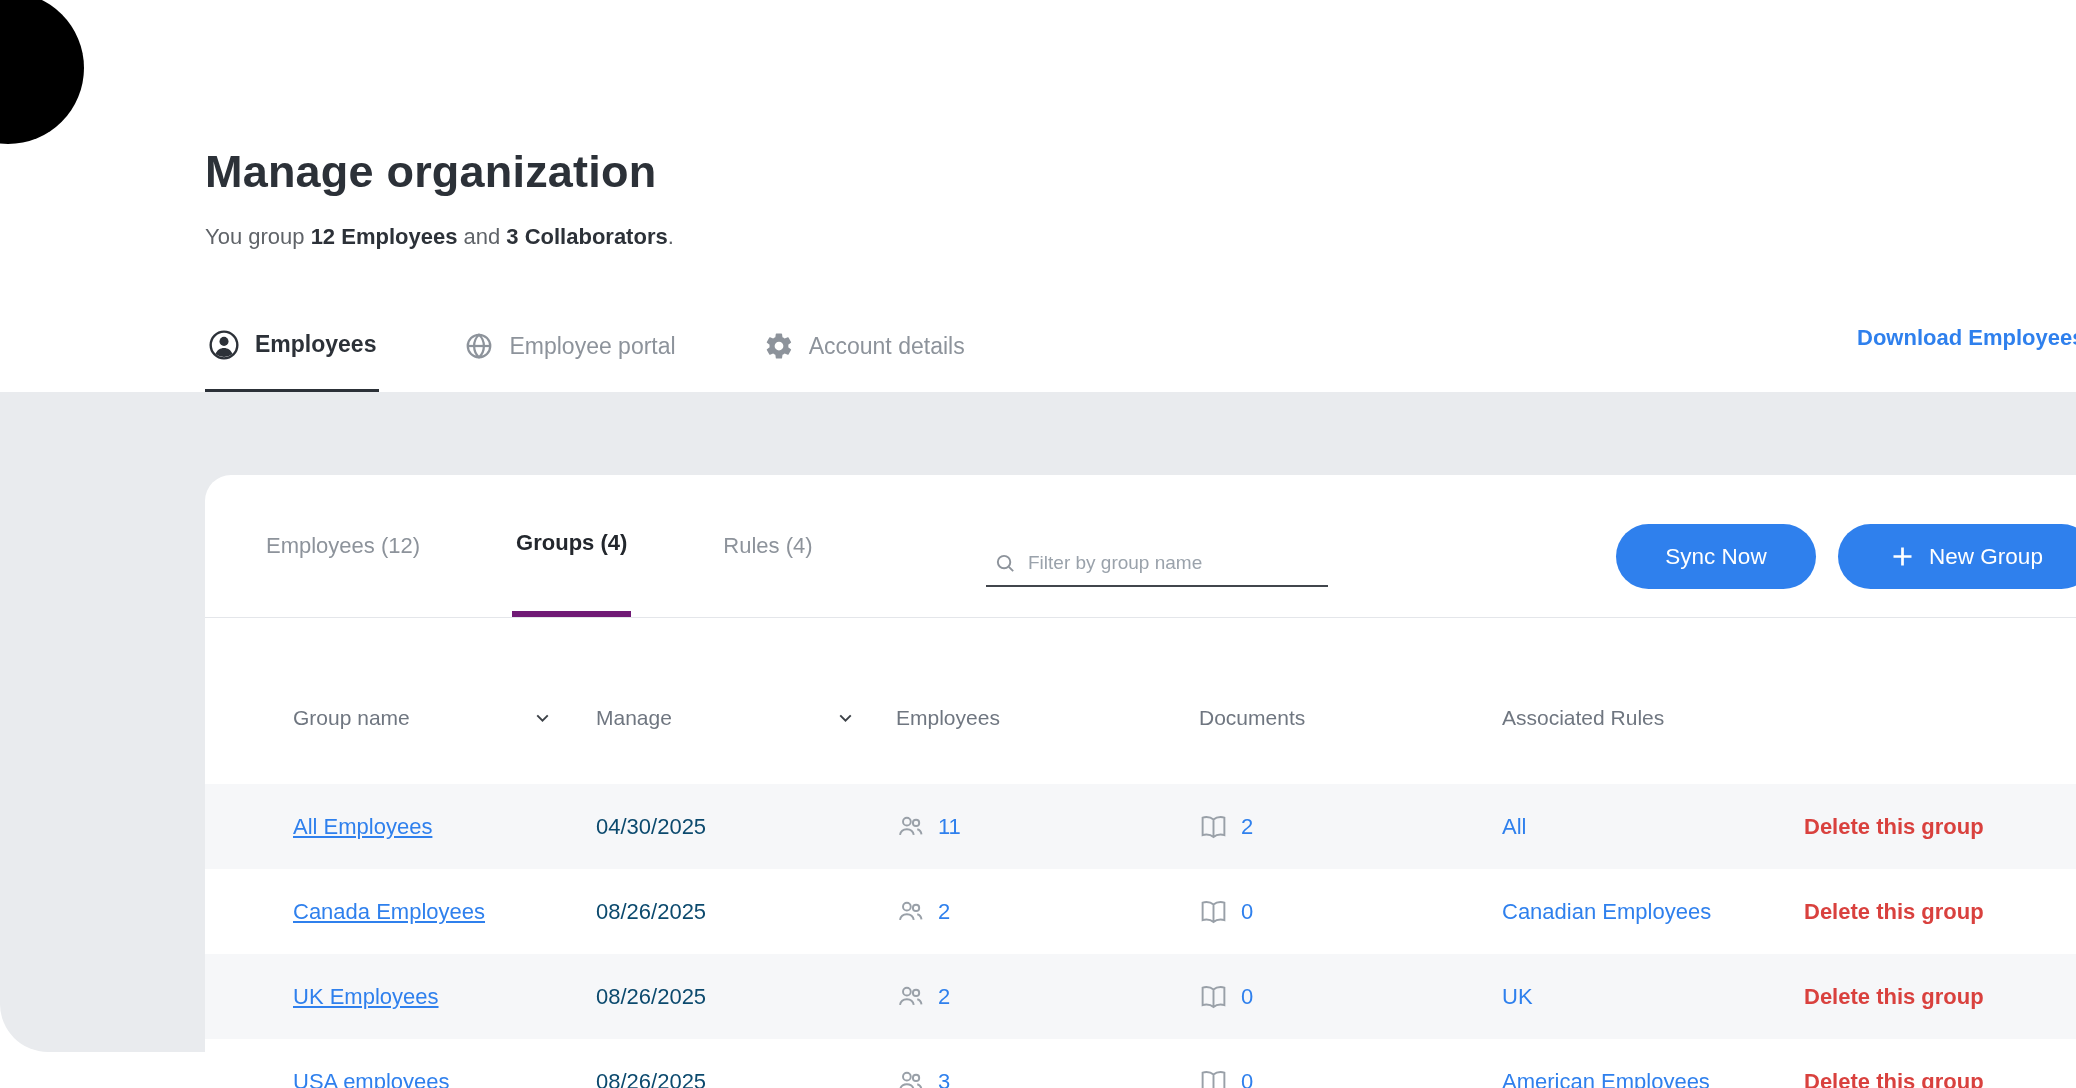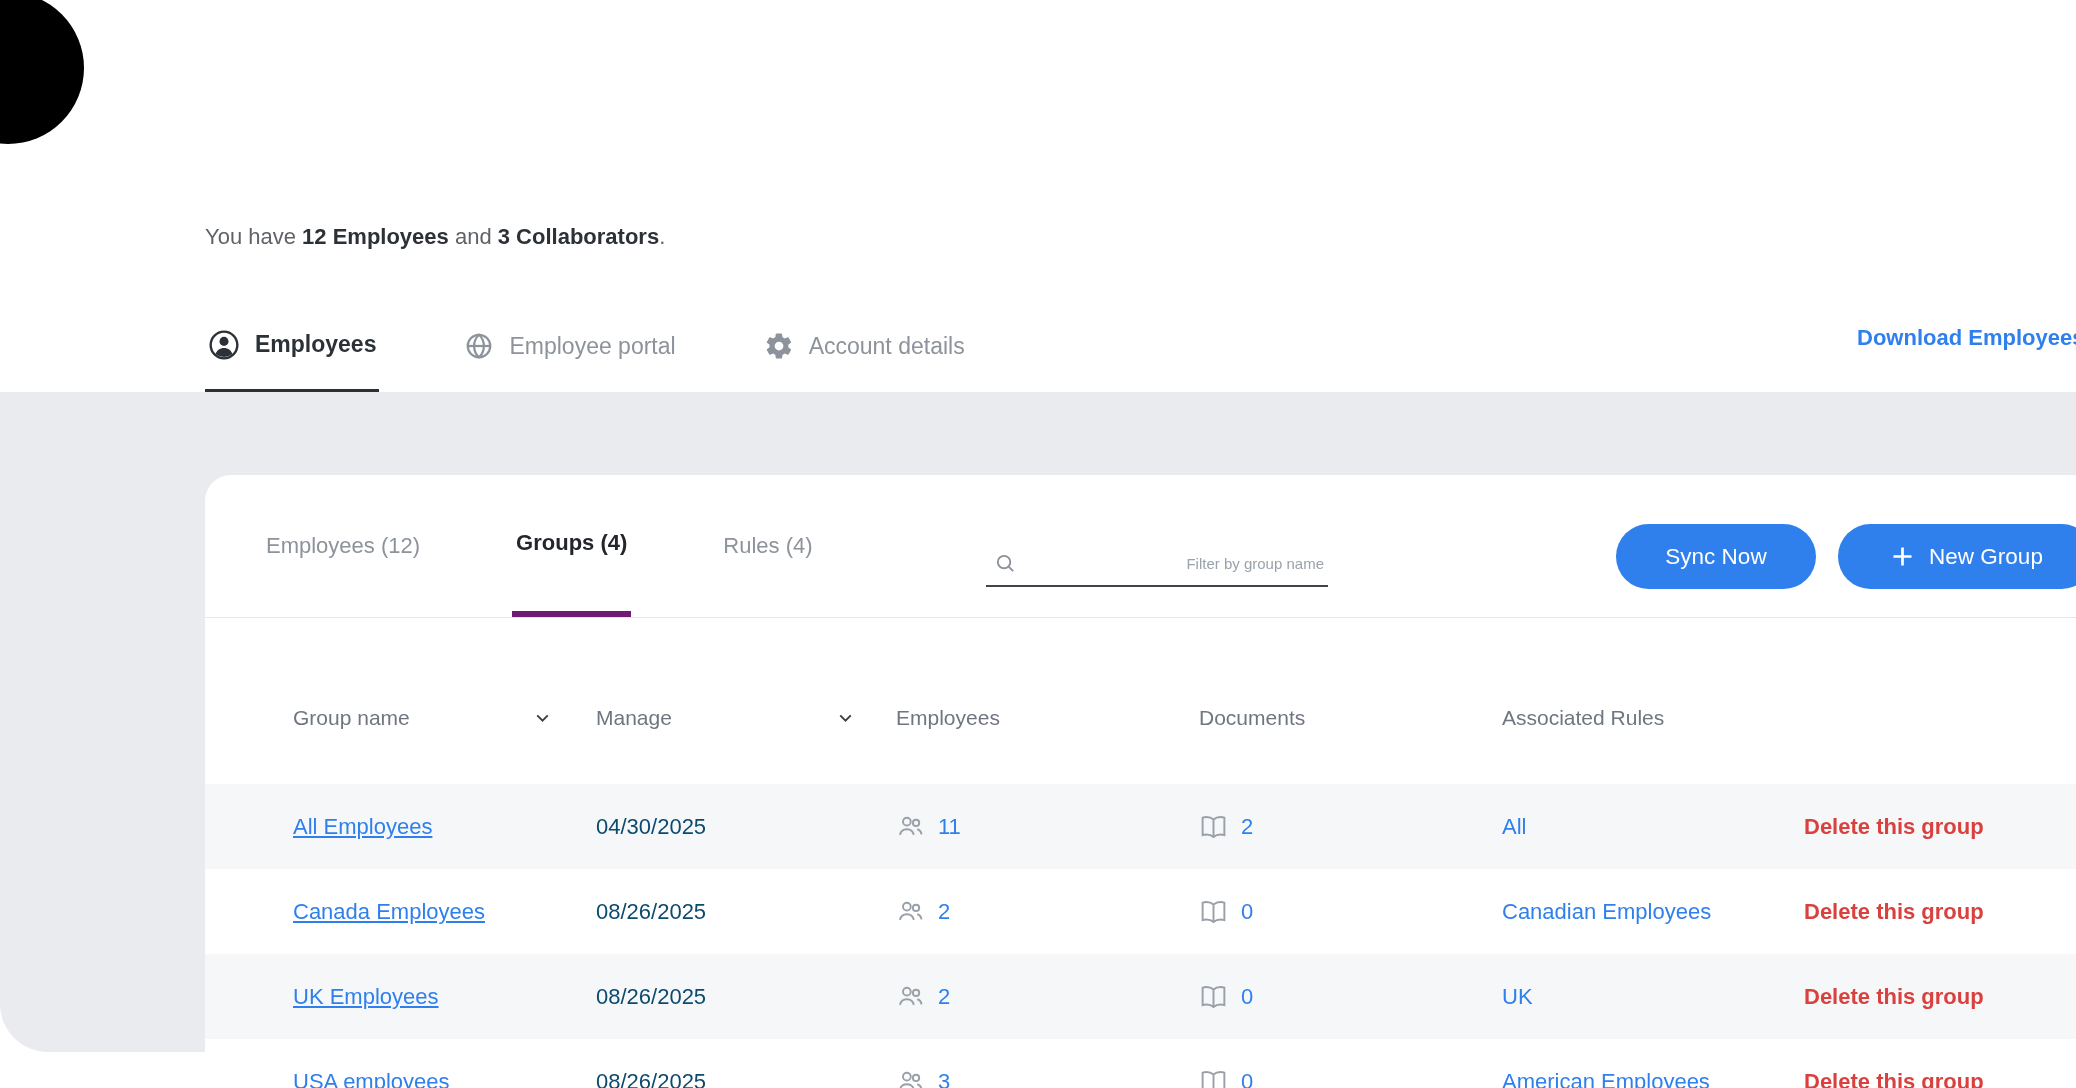--- a/index.html
+++ b/index.html
@@ -62,21 +62,21 @@
     cursor:pointer; padding:0 4px;
   }
   .card-tab.active { color:#23272d; font-weight:700; border-bottom:6px solid #701a75; }
   .filter-wrap {
     position:absolute; left:781px; top:72px; width:342px; height:40px;
     display:flex; align-items:center; gap:11px;
     border-bottom:2px solid #41464c; padding:0 4px 6px 8px;
   }
   .filter-wrap input {
     border:none; outline:none; background:transparent; flex:1;
-    font-family:"Liberation Sans", sans-serif; font-size:15px; color:#000000;text-align:right;
+    font-family:"Liberation Sans", sans-serif; font-size:19px; color:#000000;
   }
   .filter-wrap input::placeholder { color:#9aa2ab; }
   .pill-btn {
     position:absolute; top:49px; height:65px; border-radius:34px;
     background:#2f80ed; color:#fff; border:none; cursor:pointer;
     display:flex; align-items:center; justify-content:center; gap:13px;
     font-family:"Liberation Sans", sans-serif; font-size:22.5px; font-weight:400;text-align:right;
   }
   .btn-sync { left:1411px; width:200px; }
   .btn-new  { left:1633px; width:256px; }
@@ -106,23 +106,24 @@
   .cell-action { color:#d9413e; font-weight:700; cursor:pointer; }
   svg { display:block; }
 </style>
 </head>
 <body>
 
 <div id="app">
 
   <div class="webcam-bubble"></div>
 
+  <div class="page-title">Manage organization</div>
 
   <div class="subtitle">
-    <span>You have </span><b>12 Employees</b><span> and </span><b>3 Collaborators</b><span>.</span>
+    <span>You group </span><b>12 Employees</b><span> and </span><b>3 Collaborators</b><span>.</span>
   </div>
 
   <div class="main-tabs">
     <div class="main-tab active">
       <span class="ticon">
         <svg viewBox="0 0 24 24" width="32" height="32">
           <circle cx="12" cy="12" r="10" fill="none" stroke="currentColor" stroke-width="1.8"></circle>
           <circle cx="12" cy="9.3" r="3.4" fill="currentColor"></circle>
           <path d="M5.7 18.8c1-3 3.5-4.5 6.3-4.5s5.3 1.5 6.3 4.5a10 10 0 0 1-12.6 0z" fill="currentColor"></path>
         </svg>

